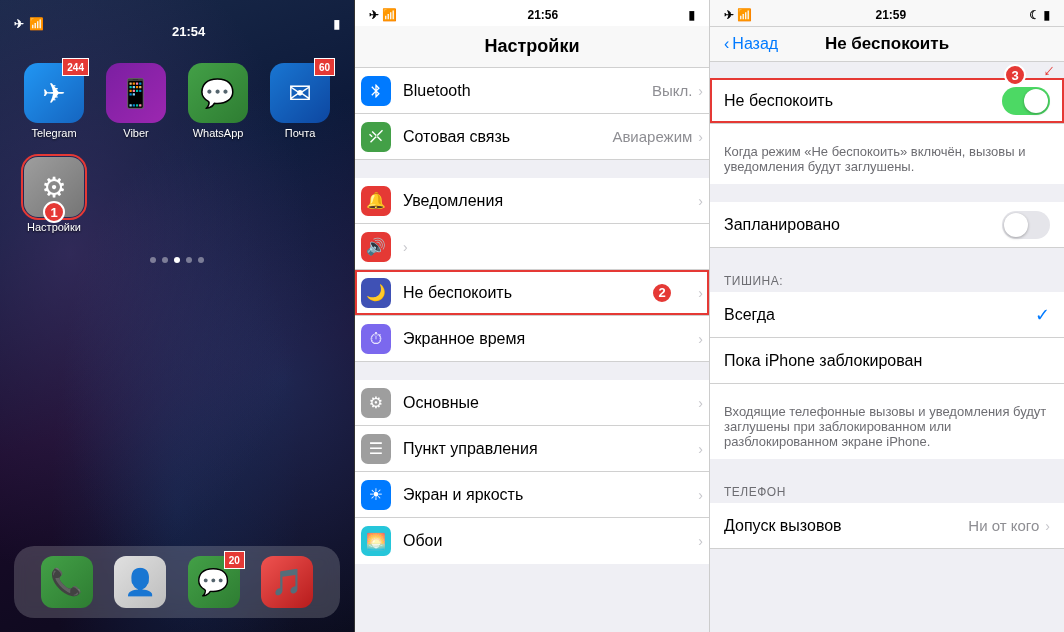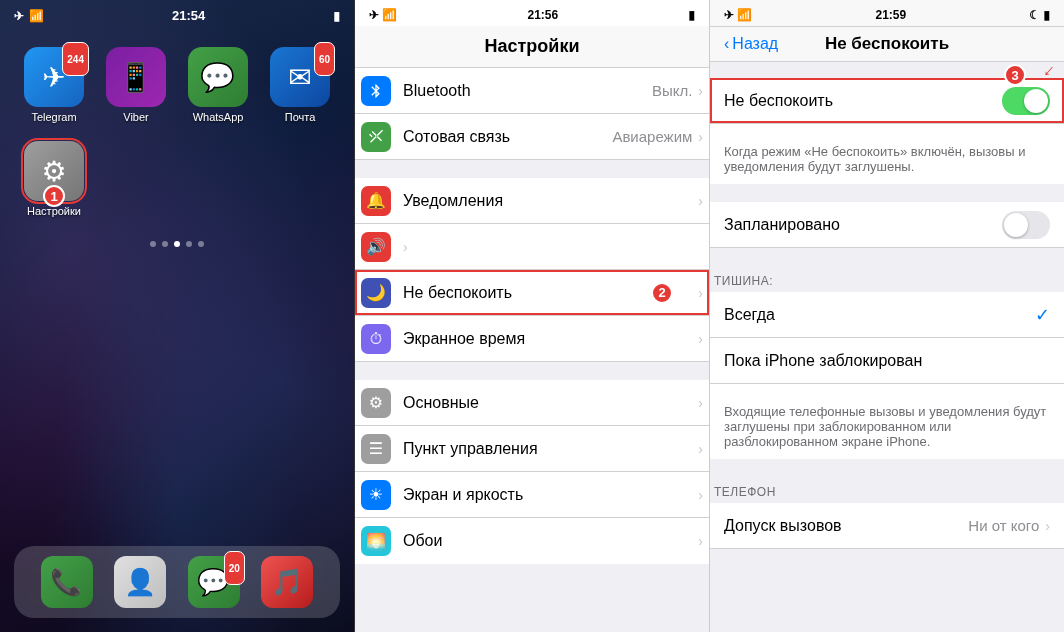--- a/index.html
+++ b/index.html
@@ -38,21 +38,21 @@
       z-index: 10;
       display: flex;
       justify-content: space-between;
       align-items: center;
       padding: 8px 14px 4px;
       color: white;
       font-size: 12px;
       font-weight: 600;
     }
     .status-left { display: flex; align-items: center; gap: 5px; }
-    .status-center { font-size: 13px; font-weight: 600; }
+    .status-center { font-size: 13px; font-weight: 600; margin-top: 16px; }
     .status-right { display: flex; align-items: center; gap: 4px; }
 
     
     .app-grid {
       position: relative;
       z-index: 10;
       display: grid;
       grid-template-columns: repeat(4, 1fr);
       gap: 18px;
       padding: 20px 22px 10px;
@@ -85,27 +85,27 @@
       text-shadow: 0 1px 2px rgba(0,0,0,0.8);
     }
     .badge {
       position: absolute;
       top: -5px;
       right: -5px;
       background: #e53935;
       color: white;
       font-size: 10px;
       font-weight: bold;
-      border-radius: 7px;
+      border-radius: 0;
       min-width: 18px;
       height: 18px;
       display: flex;
       align-items: center;
       justify-content: center;
-      padding: 16px 4px;
+      padding: 0 4px;
       border: 1.5px solid white;
       margin-left: 16px;
     }
     .app-icon.telegram { background: linear-gradient(135deg, #2196F3, #1565C0); }
     .app-icon.viber { background: linear-gradient(135deg, #7B1FA2, #9C27B0); }
     .app-icon.whatsapp { background: linear-gradient(135deg, #43A047, #2E7D32); }
     .app-icon.mail { background: linear-gradient(135deg, #1976D2, #0D47A1); }
     .app-icon.settings {
       background: linear-gradient(135deg, #9E9E9E, #757575);
     }
@@ -345,21 +345,21 @@
     .p3-row-label {
       flex: 1;
       font-size: 16px;
       color: #000;
     }
     .p3-section-gap {
       height: 18px;
       background: #efeff4;
     }
     .p3-section-header {
-      padding: 8px 4px 4px;
+      padding: 8px 14px 4px;
       font-size: 12px;
       color: #6d6d72;
       text-transform: uppercase;
       letter-spacing: 0.5px;
       background: #efeff4;
     }
     .p3-desc {
       padding: 20px 14px 10px;
       font-size: 13px;
       color: #6d6d72;

